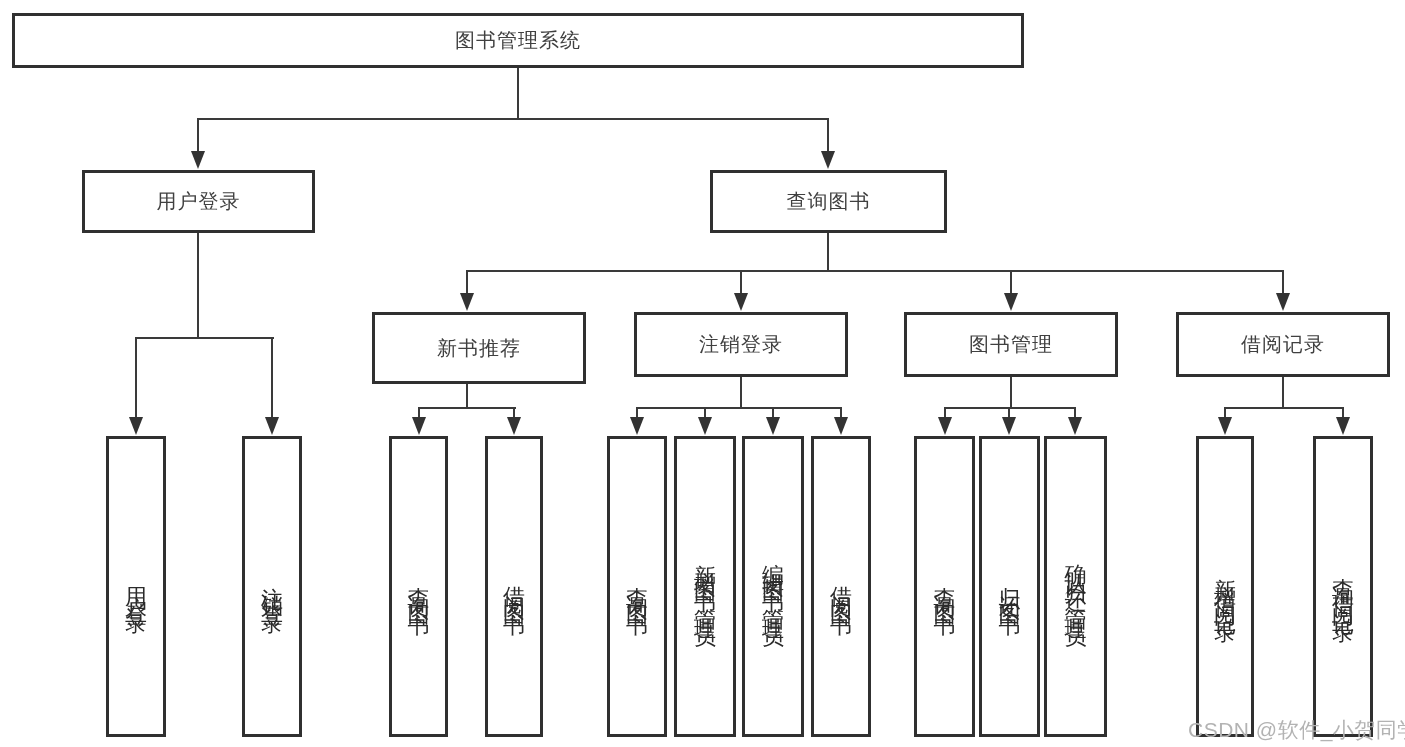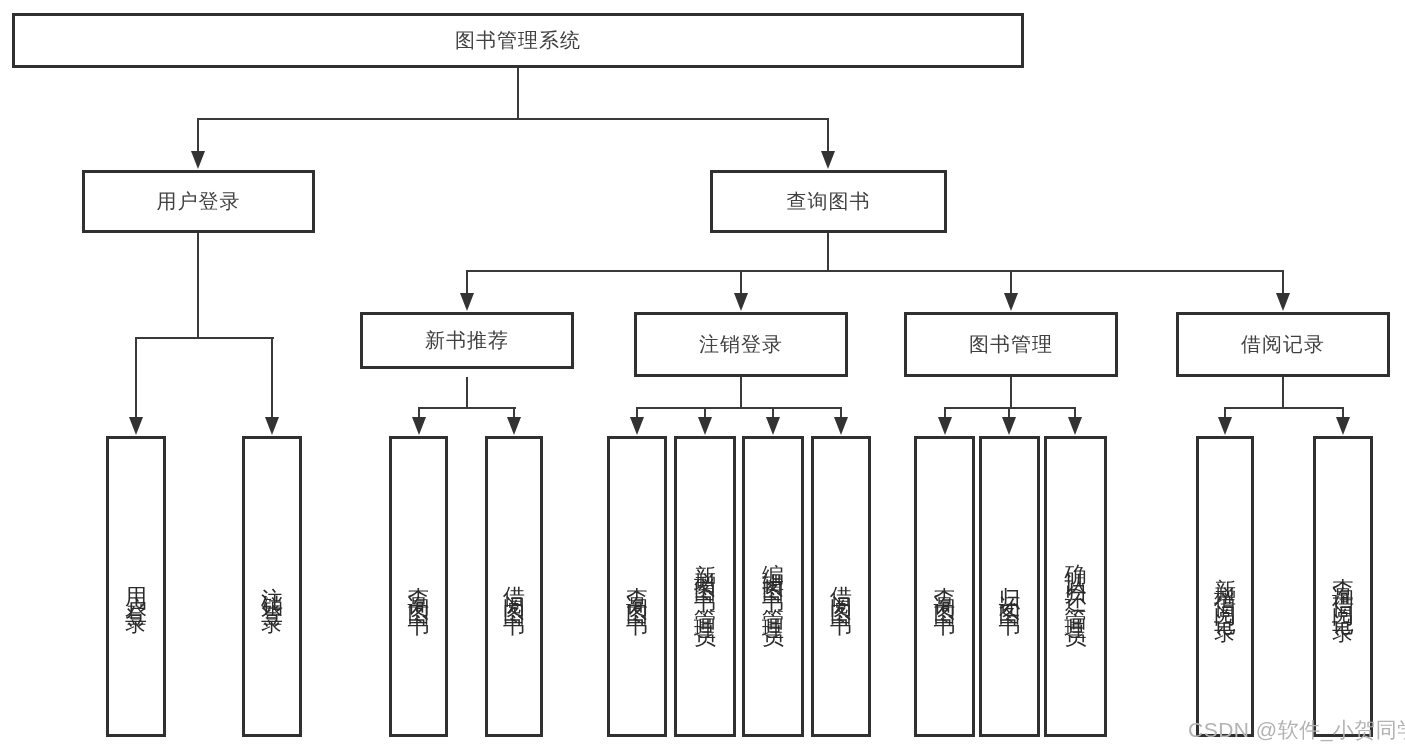--- a/index.html
+++ b/index.html
@@ -101,21 +101,21 @@
   <div class="hline" style="left:466px; top:270px; width:818px;"></div>
   <div class="vline" style="left:466px; top:270px; height:25px;"></div>
   <div class="ah" style="left:460px; top:293px;"></div>
   <div class="vline" style="left:740px; top:270px; height:25px;"></div>
   <div class="ah" style="left:734px; top:293px;"></div>
   <div class="vline" style="left:1010px; top:270px; height:25px;"></div>
   <div class="ah" style="left:1004px; top:293px;"></div>
   <div class="vline" style="left:1282px; top:270px; height:25px;"></div>
   <div class="ah" style="left:1276px; top:293px;"></div>
 
-  <div class="hbox" style="left:360px; top:312px; width:214px; height:57px;">
+  <div class="hbox" style="left:372px; top:312px; width:214px; height:72px;">
     <span>新书推荐</span>
   </div>
   <div class="hbox" style="left:634px; top:312px; width:214px; height:65px;">
     <span>注销登录</span>
   </div>
   <div class="hbox" style="left:904px; top:312px; width:214px; height:65px;">
     <span>图书管理</span>
   </div>
   <div class="hbox" style="left:1176px; top:312px; width:214px; height:65px;">
     <span>借阅记录</span>

